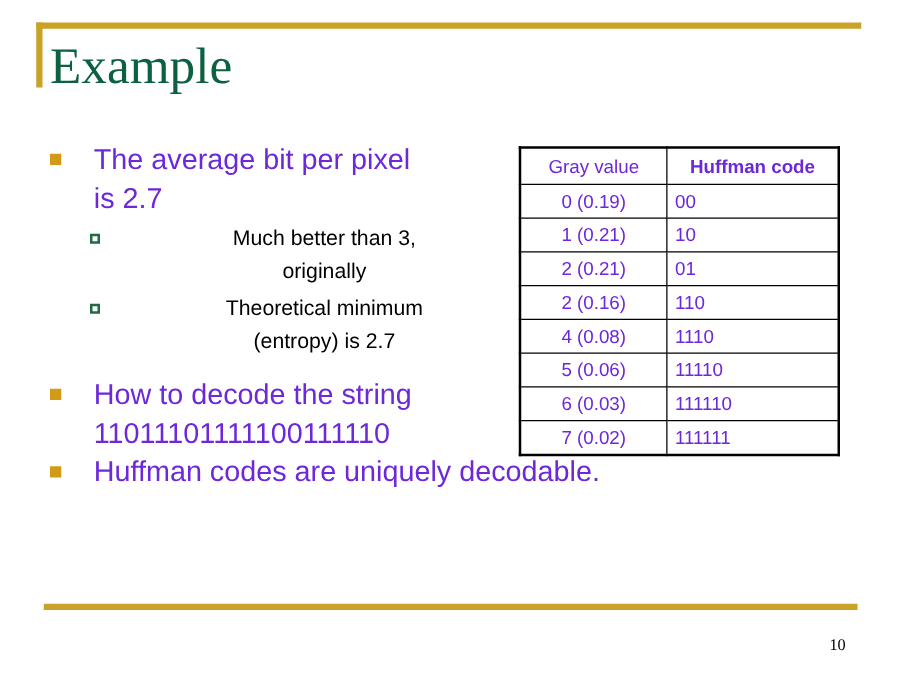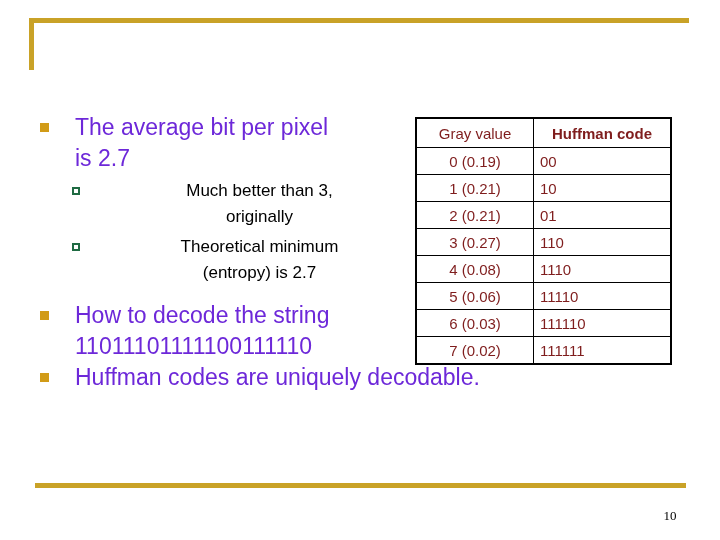--- a/index.html
+++ b/index.html
@@ -133,21 +133,21 @@
     border: 2px solid #000000;
     background: #ffffff;
   }
   table.huff td, table.huff th {
     border: 1px solid #000000;
     font-family: "Liberation Sans", sans-serif;
     font-size: 15px;
     font-weight: normal;
     height: 22px;
     padding: 2px 6px;
-    color: #7f1d1d;
+    color: #6d28d9;
   }
   table.huff th {
     text-align: center;
     height: 24px;
   }
   table.huff th.c-gray { width: 104px; }
   table.huff th.c-code { width: 124px; font-weight: bold; }
   table.huff td.gray-cell {
     text-align: center;
   }
@@ -156,20 +156,21 @@
   }
 </style>
 </head>
 <body>
 
 <div class="slide">
 
   <div class="title-rule-h"></div>
   <div class="title-rule-v"></div>
 
+  <div class="slide-title">Example</div>
 
   <div class="body-col">
 
     <div class="bullet-row l1 wide">
       <span class="marker"></span>
       <div class="text">The average bit per pixel</div>
       <div class="text">is 2.7</div>
     </div>
 
     <div class="bullet-row l2">
@@ -214,21 +215,21 @@
           </tr>
           <tr>
             <td class="gray-cell">1 (0.21)</td>
             <td class="code-cell">10</td>
           </tr>
           <tr>
             <td class="gray-cell">2 (0.21)</td>
             <td class="code-cell">01</td>
           </tr>
           <tr>
-            <td class="gray-cell">3 (0.27)</td>
+            <td class="gray-cell">2 (0.16)</td>
             <td class="code-cell">110</td>
           </tr>
           <tr>
             <td class="gray-cell">4 (0.08)</td>
             <td class="code-cell">1110</td>
           </tr>
           <tr>
             <td class="gray-cell">5 (0.06)</td>
             <td class="code-cell">11110</td>
           </tr>

